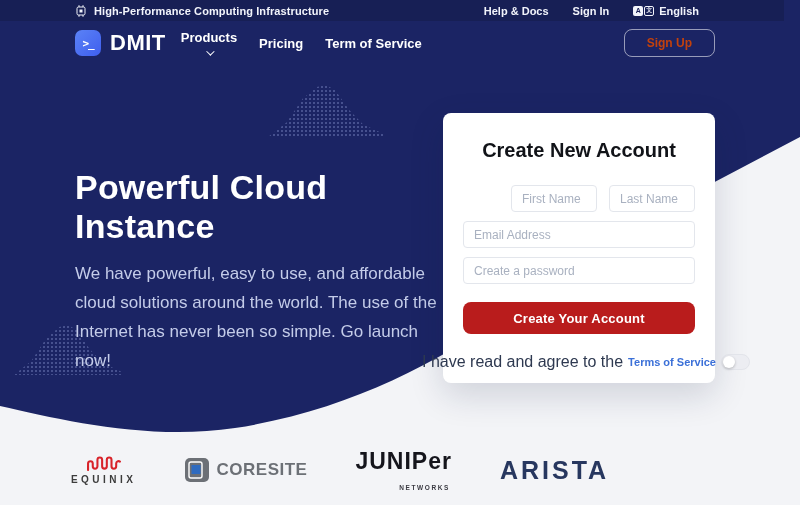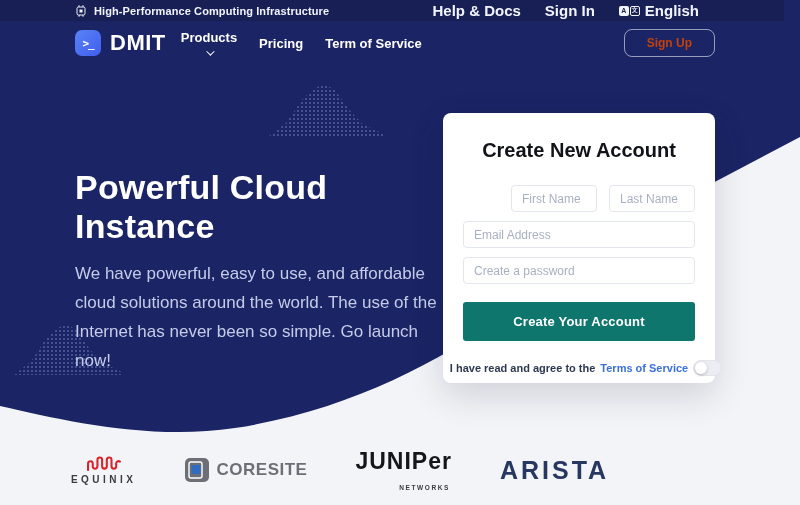--- a/index.html
+++ b/index.html
@@ -26,21 +26,21 @@
   .topbar {
     position:absolute; top:0; left:0; width:784px; height:21px; z-index:4;
     background:#171f55;
     display:flex; align-items:center; justify-content:space-between;
     padding:0 85px 0 75px;
   }
   .topbar-left { display:flex; align-items:center; gap:7px; }
   .chip-icon { display:inline-flex; width:12px; height:12px; }
   .tagline { color:#f2f4fb; font-size:11px; font-weight:bold; letter-spacing:.1px; }
   .topbar-right { display:flex; align-items:center; gap:24px; }
-  .topbar-link { color:#f2f4fb; font-size:15px; font-weight:bold; cursor:pointer; }
+  .topbar-link { color:#f2f4fb; font-size:11px; font-weight:bold; cursor:pointer; }
   .lang { display:flex; align-items:center; gap:5px; cursor:pointer; }
   .translate-icon { display:inline-flex; align-items:center; }
   .ti-a {
     display:inline-flex; align-items:center; justify-content:center;
     width:10px; height:10px; border-radius:2px; background:#f2f4fb;
     color:#171f55; font-size:7px; font-weight:bold;
   }
   .ti-b {
     display:inline-flex; align-items:center; justify-content:center;
     width:10px; height:10px; border-radius:2px; border:1px solid #f2f4fb;
@@ -93,28 +93,28 @@
   .card-title { text-align:center; color:#111318; font-size:20px; font-weight:bold; }
   .field-row { display:flex; gap:12px; margin-top:23px;padding-left:48px; }
   .field {
     width:100%; height:27px; border:1px solid #e3e6ec; border-radius:4px;
     padding:0 10px; font-size:12px; color:#333; outline:none;
     font-family:inherit; background:#fff;
   }
   .field::placeholder { color:#a9b1c0; }
   .field-full { margin-top:9px; }
   .submit-btn {
-    width:100%; height:39px; margin-top:18px; border:none; border-radius:3px;
-    background:#0f766e; color:#fff; font-size:13px; font-weight:bold;
+    width:100%; height:32px; margin-top:18px; border:none; border-radius:8px;
+    background:#b91c1c; color:#fff; font-size:13px; font-weight:bold;
     cursor:pointer; font-family:inherit; letter-spacing:.2px;
   }
   .agree-row {
     margin-top:19px; display:flex; align-items:center; justify-content:center; gap:5px;
   }
-  .agree-text { color:#2e3950; font-size:11px; font-weight:bold; white-space:nowrap;margin-left:14px; }
+  .agree-text { color:#2e3950; font-size:16px; font-weight:normal; white-space:nowrap;margin-left:14px; }
   .terms-link { color:#3b70d8; font-size:11px; font-weight:bold; white-space:nowrap; cursor:pointer; text-decoration:none; }
   .toggle {
     position:relative; width:29px; height:16px; border-radius:9px;
     background:#ecedf2; border:1px solid #e2e4ea; cursor:pointer; flex:0 0 auto;
   }
   .toggle-knob {
     position:absolute; left:1px; top:1px; width:12px; height:12px; border-radius:50%;
     background:#fff; box-shadow:0 1px 3px rgba(0,0,0,.25);
   }
 

